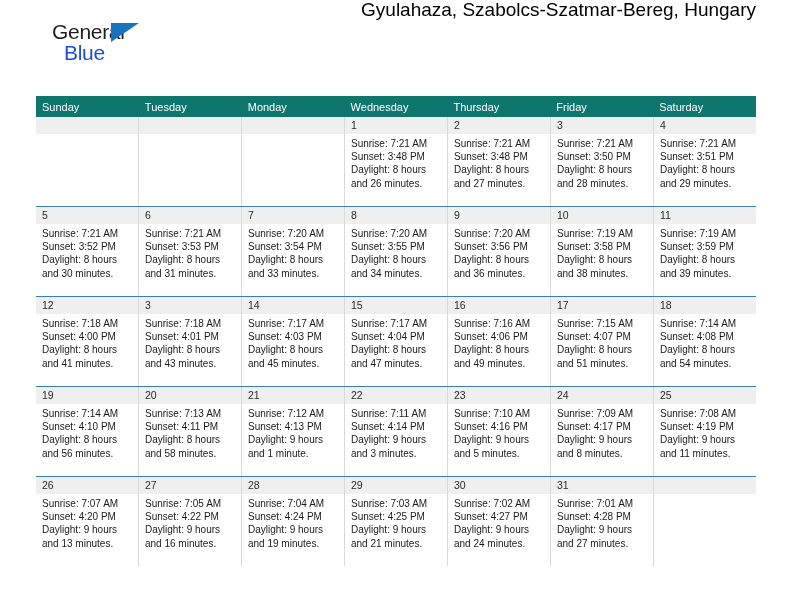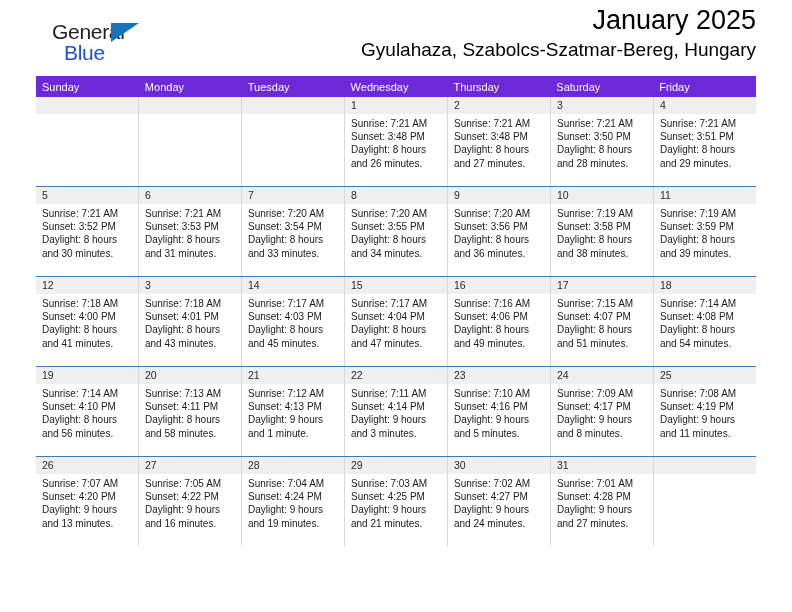--- a/index.html
+++ b/index.html
@@ -83,21 +83,22 @@
     white-space: nowrap;
   }
 
   
   .calendar {
     margin: 0 36px;
     width: 720px;
   }
   .dow-row {
     display: flex;
-    background: #6d28d9;
+    background: #0f766e;
+    margin-top: 20px;
   }
   .dow-cell {
     flex: 1 1 0;
     box-sizing: border-box;
     color: #ffffff;
     font-size: 11px;
     line-height: 13px;
     padding: 5px 0 5px 6px;
     height: 21px;
   }
@@ -151,36 +152,35 @@
 
   <div class="header">
 
     <div class="logo">
       <span class="logo-general">General</span>
       <span class="logo-triangle"></span>
       <span class="logo-blue">Blue</span>
     </div>
 
     <div class="title-block">
-      <h1 class="cal-title">January 2025</h1>
       <p class="cal-subtitle">Gyulahaza, Szabolcs-Szatmar-Bereg, Hungary</p>
     </div>
 
   </div>
 
   <div class="calendar">
 
     <div class="dow-row">
       <div class="dow-cell">Sunday</div>
+      <div class="dow-cell">Tuesday</div>
       <div class="dow-cell">Monday</div>
-      <div class="dow-cell">Tuesday</div>
       <div class="dow-cell">Wednesday</div>
       <div class="dow-cell">Thursday</div>
+      <div class="dow-cell">Friday</div>
       <div class="dow-cell">Saturday</div>
-      <div class="dow-cell">Friday</div>
     </div>
 
     <div class="week-row first">
       <div class="day-cell empty">
         <div class="day-number-band"></div>
         <div class="day-info">
           <div></div>
           <div></div>
           <div></div>
           <div></div>

